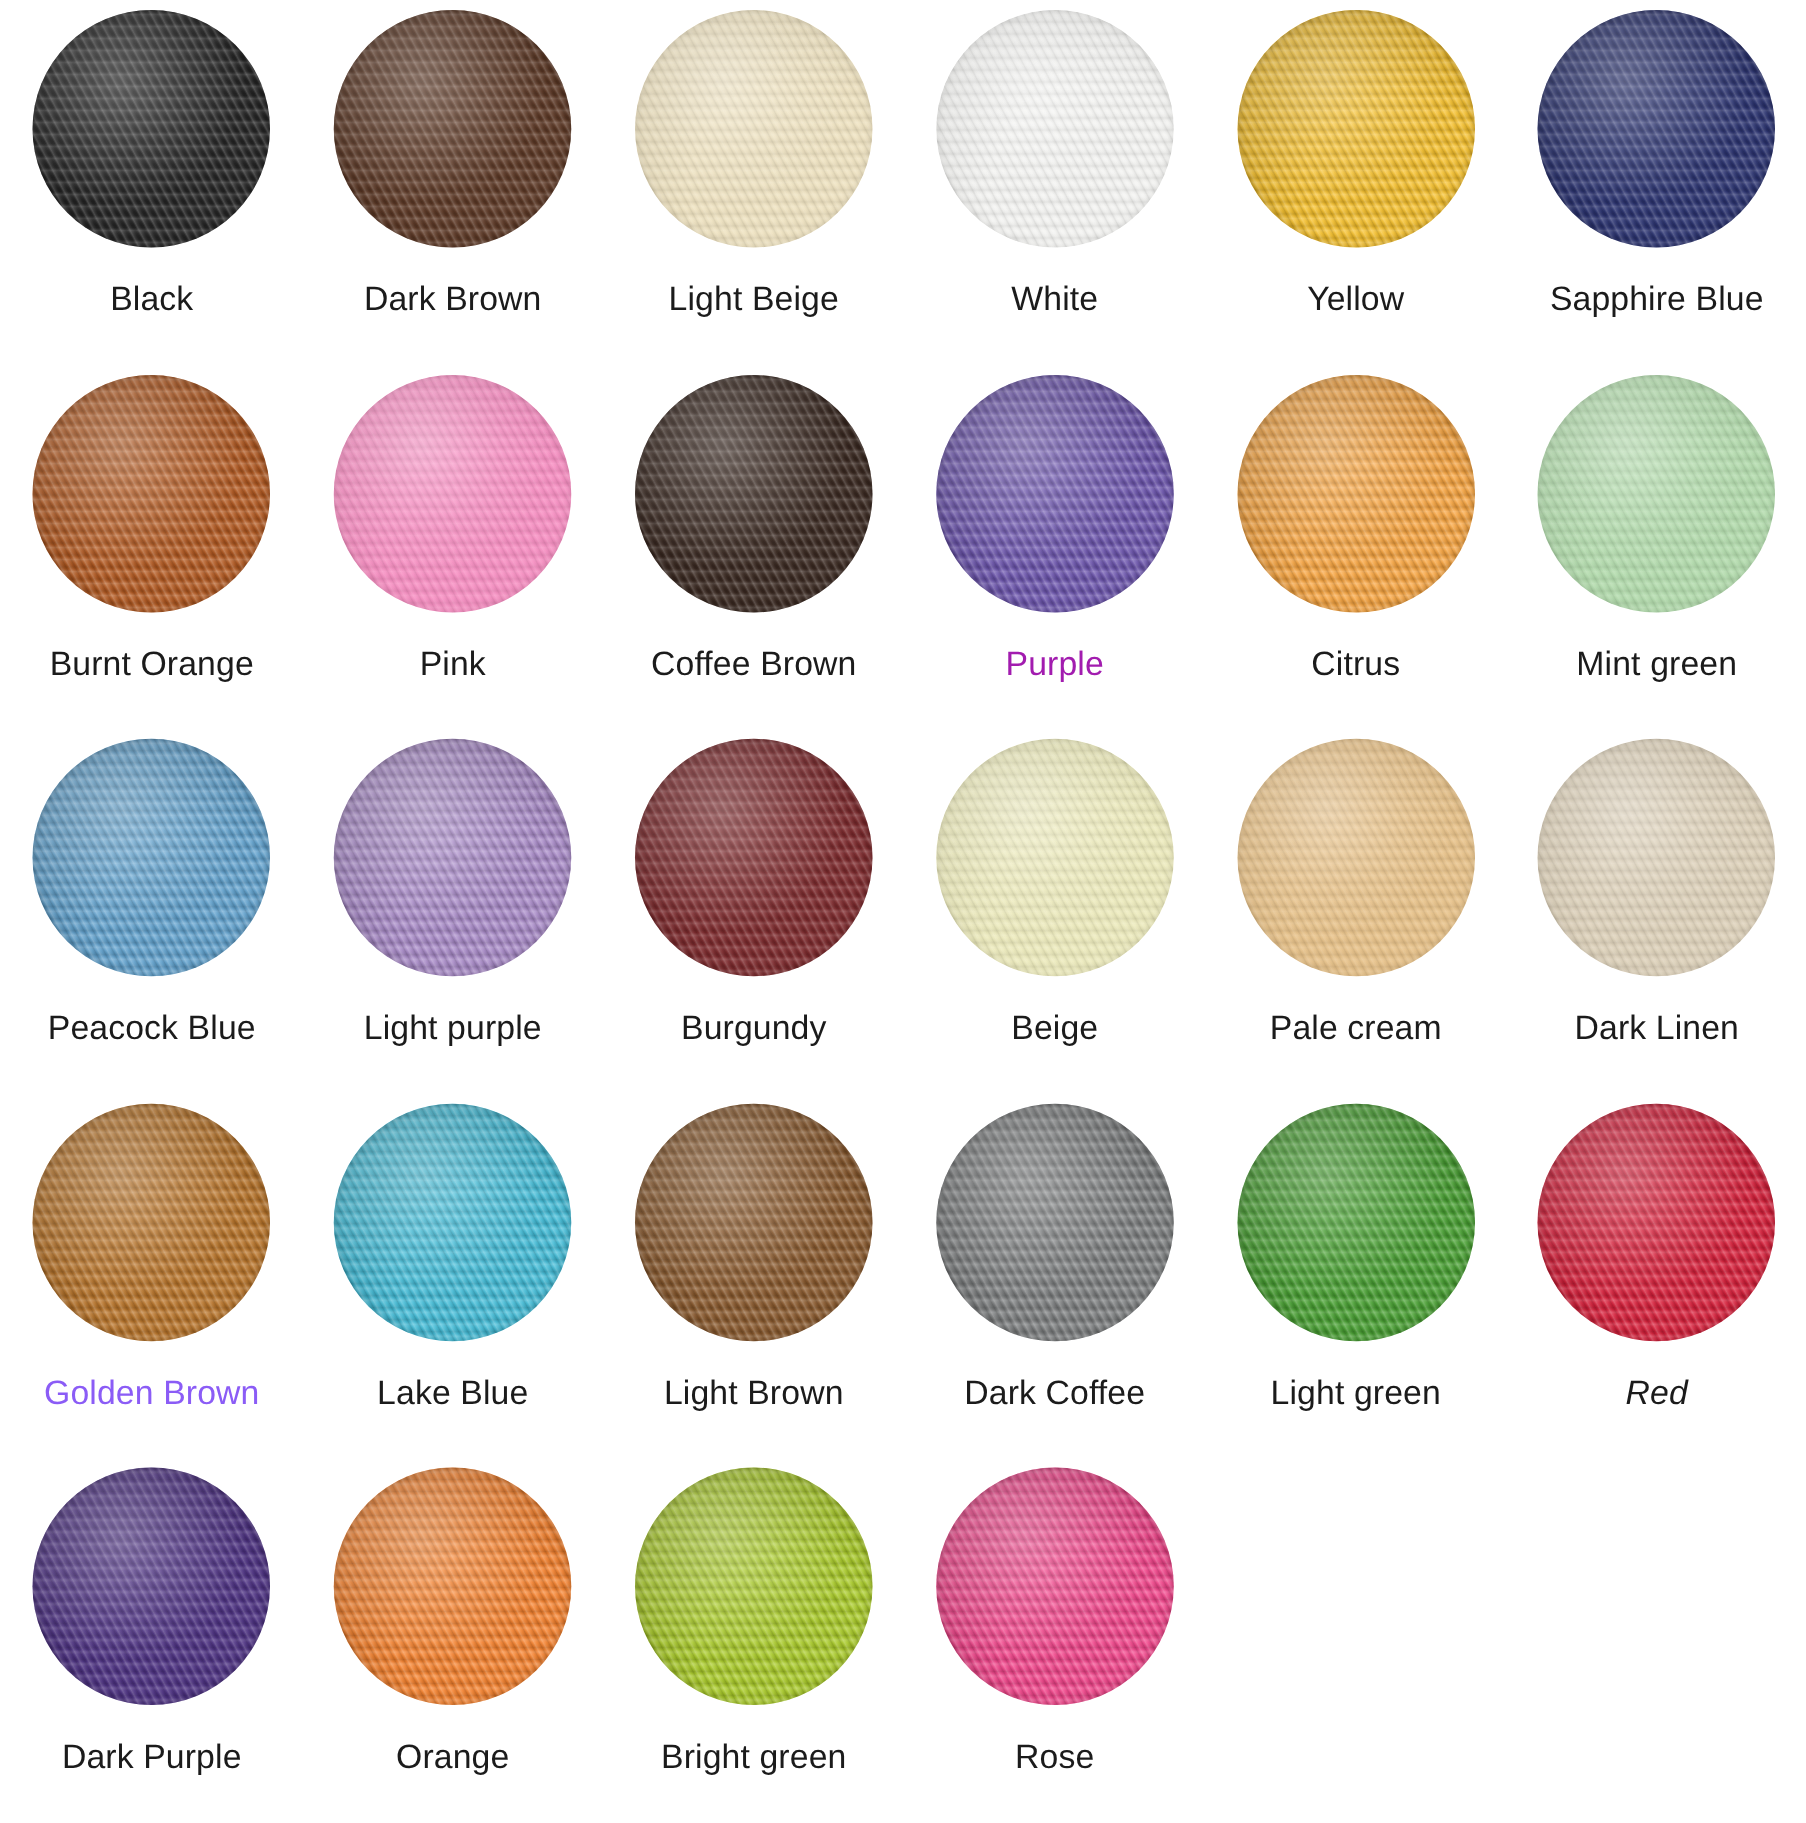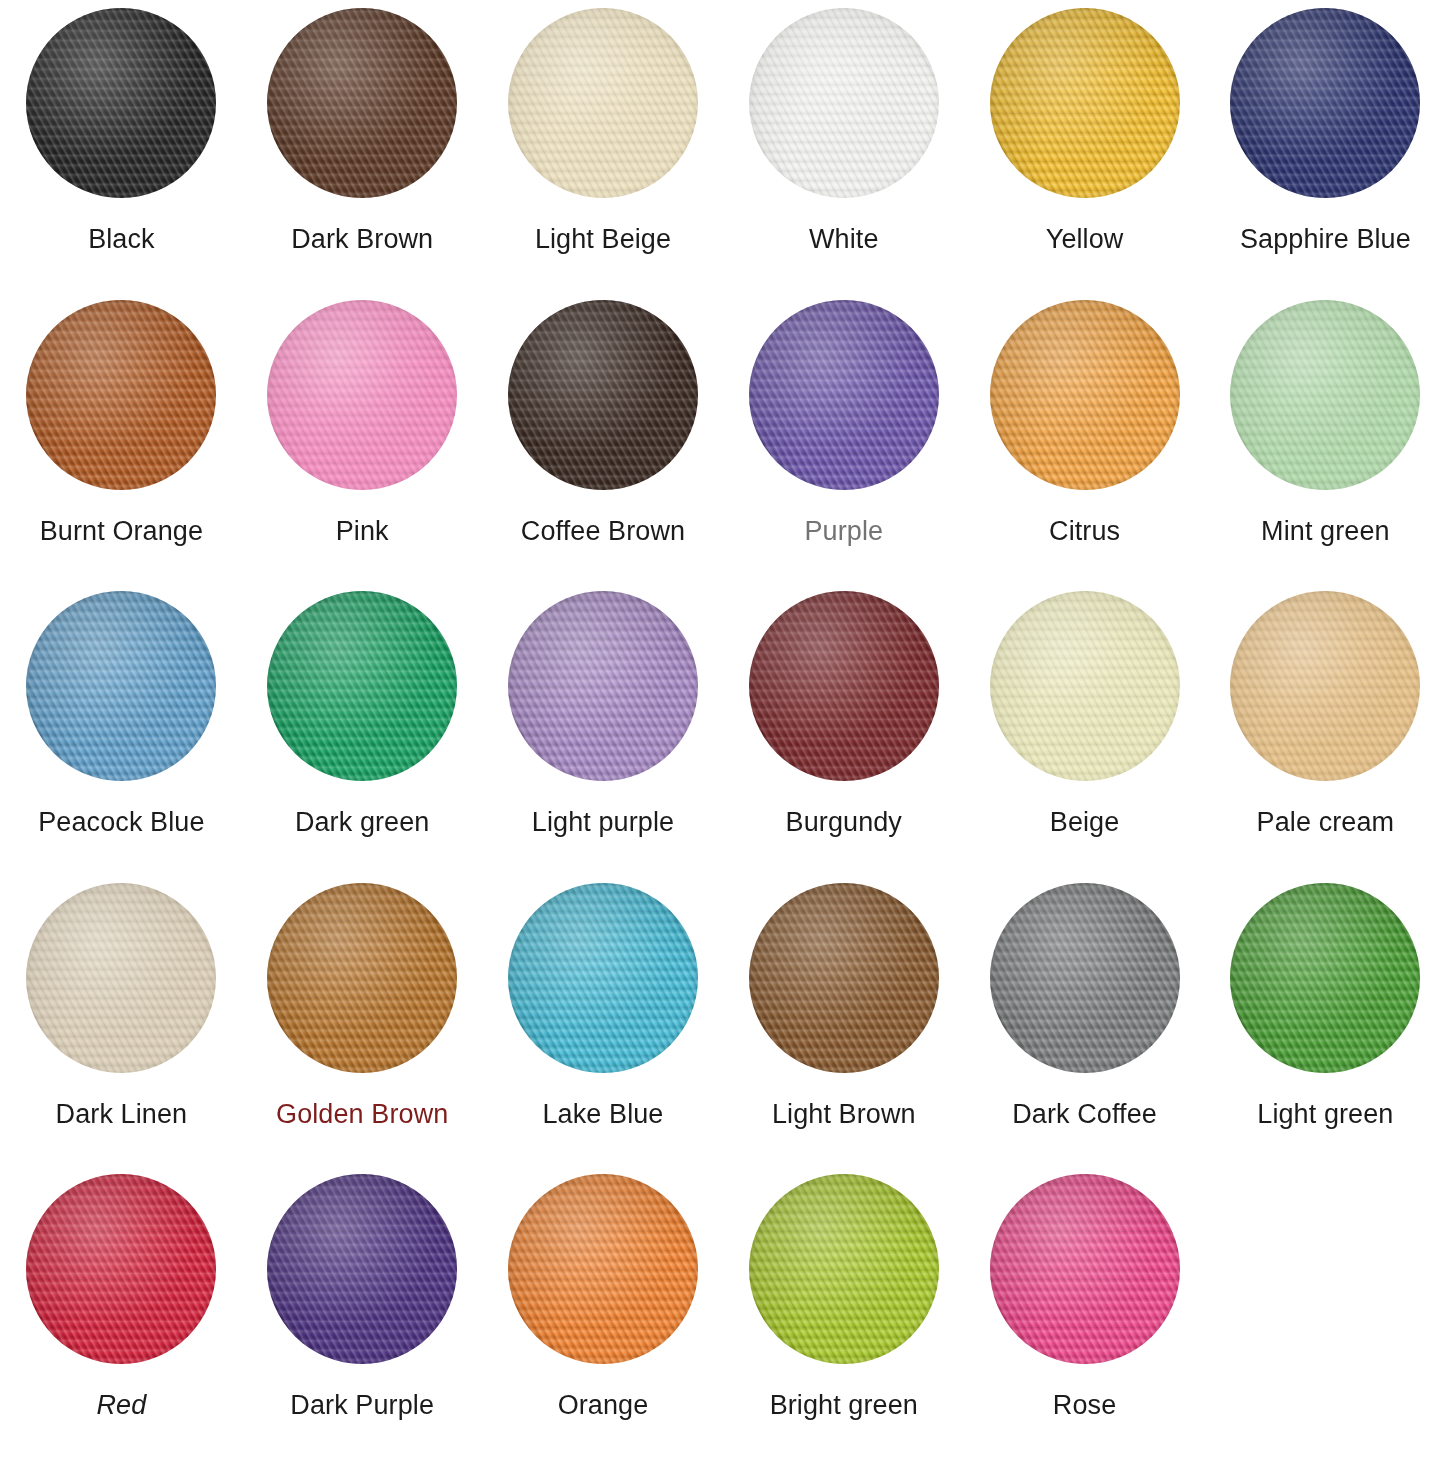--- a/index.html
+++ b/index.html
@@ -240,21 +240,21 @@
     </div>
     <div class="swatch-cell">
       <div class="spool-wrap">
         <div class="spool" style="background-color: rgb(109, 86, 174);">
           <div class="bands"></div>
           <div class="twist"></div>
           <div class="shade"></div>
           <div class="rim"></div>
         </div>
       </div>
-      <div class="swatch-label" style="color: #737373;">Purple</div>
+      <div class="swatch-label" style="color: #a21caf;">Purple</div>
     </div>
     <div class="swatch-cell">
       <div class="spool-wrap">
         <div class="spool" style="background-color: rgb(247, 165, 66);">
           <div class="bands"></div>
           <div class="twist"></div>
           <div class="shade"></div>
           <div class="rim"></div>
         </div>
       </div>
@@ -277,31 +277,20 @@
           <div class="bands"></div>
           <div class="twist"></div>
           <div class="shade"></div>
           <div class="rim"></div>
         </div>
       </div>
       <div class="swatch-label" style="color: rgb(27, 27, 27);">Peacock Blue</div>
     </div>
     <div class="swatch-cell">
       <div class="spool-wrap">
-        <div class="spool" style="background-color: rgb(23, 164, 99);">
-          <div class="bands"></div>
-          <div class="twist"></div>
-          <div class="shade"></div>
-          <div class="rim"></div>
-        </div>
-      </div>
-      <div class="swatch-label" style="color: rgb(27, 27, 27);">Dark green</div>
-    </div>
-    <div class="swatch-cell">
-      <div class="spool-wrap">
         <div class="spool" style="background-color: rgb(169, 139, 200);">
           <div class="bands"></div>
           <div class="twist"></div>
           <div class="shade"></div>
           <div class="rim"></div>
         </div>
       </div>
       <div class="swatch-label" style="color: rgb(27, 27, 27);">Light purple</div>
     </div>
     <div class="swatch-cell">
@@ -350,21 +339,21 @@
     </div>
     <div class="swatch-cell">
       <div class="spool-wrap">
         <div class="spool" style="background-color: rgb(185, 117, 43);">
           <div class="bands"></div>
           <div class="twist"></div>
           <div class="shade"></div>
           <div class="rim"></div>
         </div>
       </div>
-      <div class="swatch-label" style="color: #7f1d1d;">Golden Brown</div>
+      <div class="swatch-label" style="color: #8b5cf6;">Golden Brown</div>
     </div>
     <div class="swatch-cell">
       <div class="spool-wrap">
         <div class="spool" style="background-color: rgb(69, 189, 216);">
           <div class="bands"></div>
           <div class="twist"></div>
           <div class="shade"></div>
           <div class="rim"></div>
         </div>
       </div>

